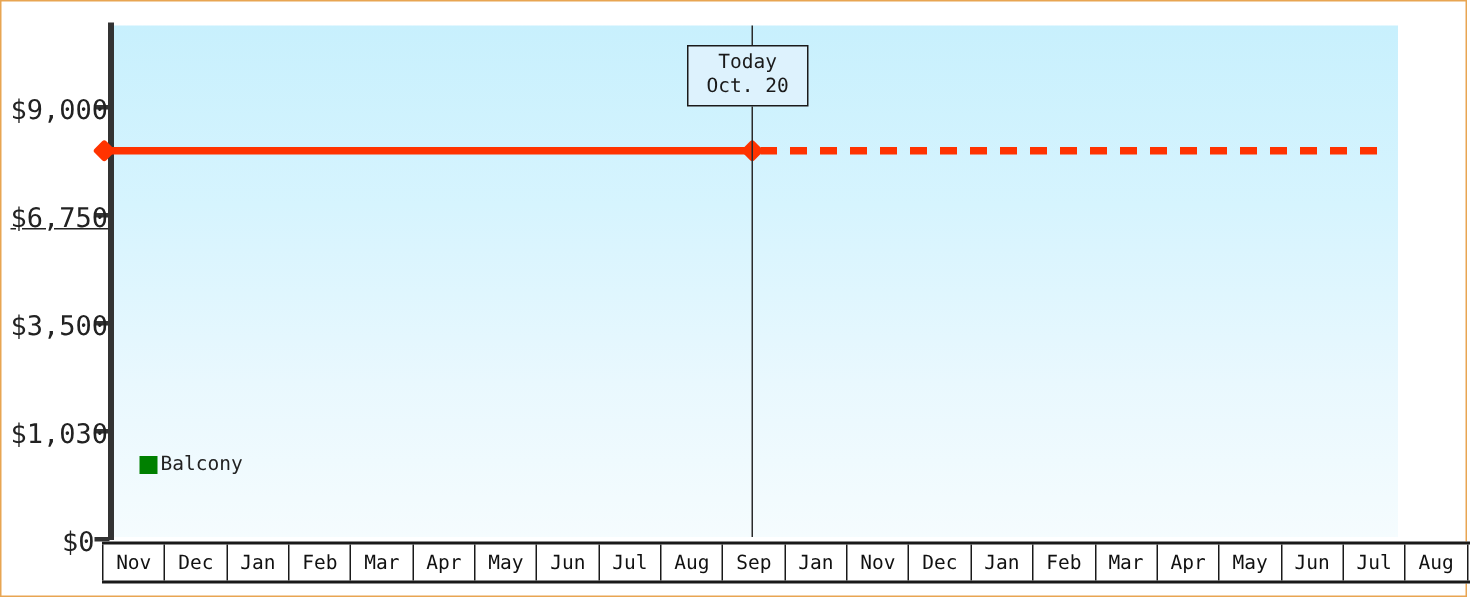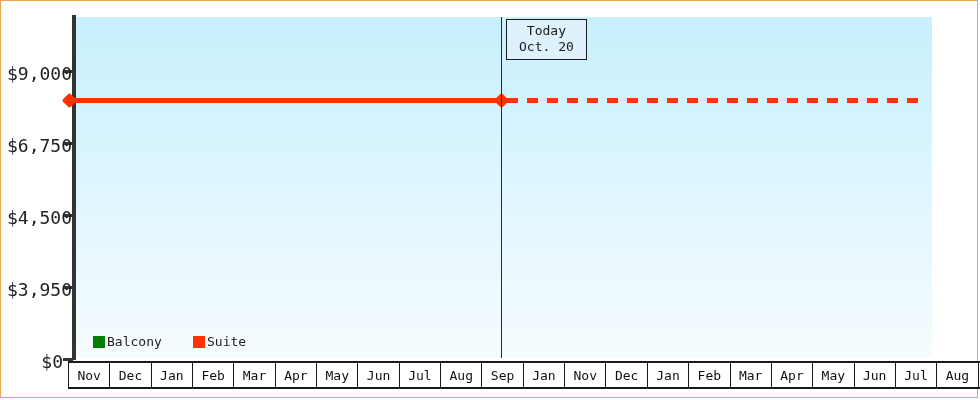--- a/index.html
+++ b/index.html
@@ -113,21 +113,20 @@
 
   
   #legend {
     position: absolute;
     left: 92px;
     top: 299px;
     display: grid;
     grid-template-columns: 92px auto;
     grid-auto-rows: 19px;
     column-gap: 8px;
-    margin-top: 32px;
   }
   .legend-entry {
     display: flex;
     align-items: center;
     white-space: nowrap;
   }
   .legend-swatch {
     width: 12px;
     height: 12px;
     flex: 0 0 12px;
@@ -173,45 +172,41 @@
   <div id="y-axis-line"></div>
 
   <div class="y-tick" style="top:357px;"></div>
   <div class="y-tick" style="top:285px;"></div>
   <div class="y-tick" style="top:213px;"></div>
   <div class="y-tick" style="top:141px;"></div>
   <div class="y-tick" style="top:69px;"></div>
 
   <div id="y-labels">
     <div class="y-label" style="top:350px;">$0</div>
-    <div class="y-label" style="top:278px;">$3,950</div>
-    <div class="y-label" style="top:206px;">$4,500</div>
-    <div class="y-label" style="top:134px;">$6,750</div>
+    <div class="y-label" style="top:278px;">$1,030</div>
+    <div class="y-label" style="top:206px;">$3,500</div>
+    <div class="y-label" style="top:134px;text-decoration:underline;">$6,750</div>
     <div class="y-label" style="top:62px;">$9,000</div>
   </div>
 
   <div class="series-line-solid" style="left:69px; top:97px; width:434px;"></div>
   <div class="series-point" style="left:63px; top:94px;"></div>
   <div class="series-point" style="left:495px; top:94px;"></div>
   <div class="series-line-dashed" style="left:506px; top:97px; width:418px;"></div>
 
   <div id="today-line" style="left:500px;"></div>
-  <div id="today-box" style="left:457px; top:18px;margin-left:48px;">
+  <div id="today-box" style="left:457px; top:29px;">
     <div>Today</div>
     <div>Oct. 20</div>
   </div>
 
   <div id="legend">
     <div class="legend-entry">
       <span class="legend-swatch" style="background:#008000;"></span>
       <span class="legend-label">Balcony</span>
-    </div>
-    <div class="legend-entry">
-      <span class="legend-swatch" style="background:#ff3300;"></span>
-      <span class="legend-label">Suite</span>
     </div>
   </div>
 
   <div id="x-axis">
       <div class="x-cell">Nov</div>
       <div class="x-cell">Dec</div>
       <div class="x-cell">Jan</div>
       <div class="x-cell">Feb</div>
       <div class="x-cell">Mar</div>
       <div class="x-cell">Apr</div>

